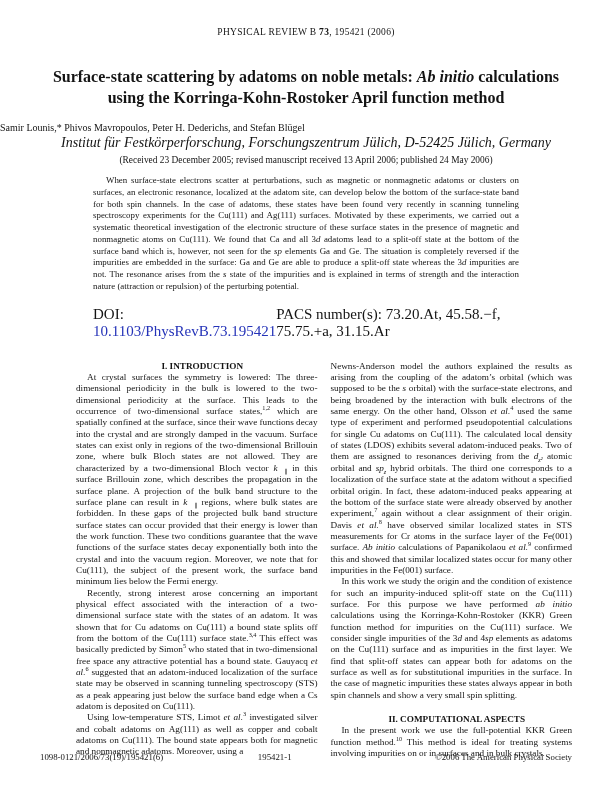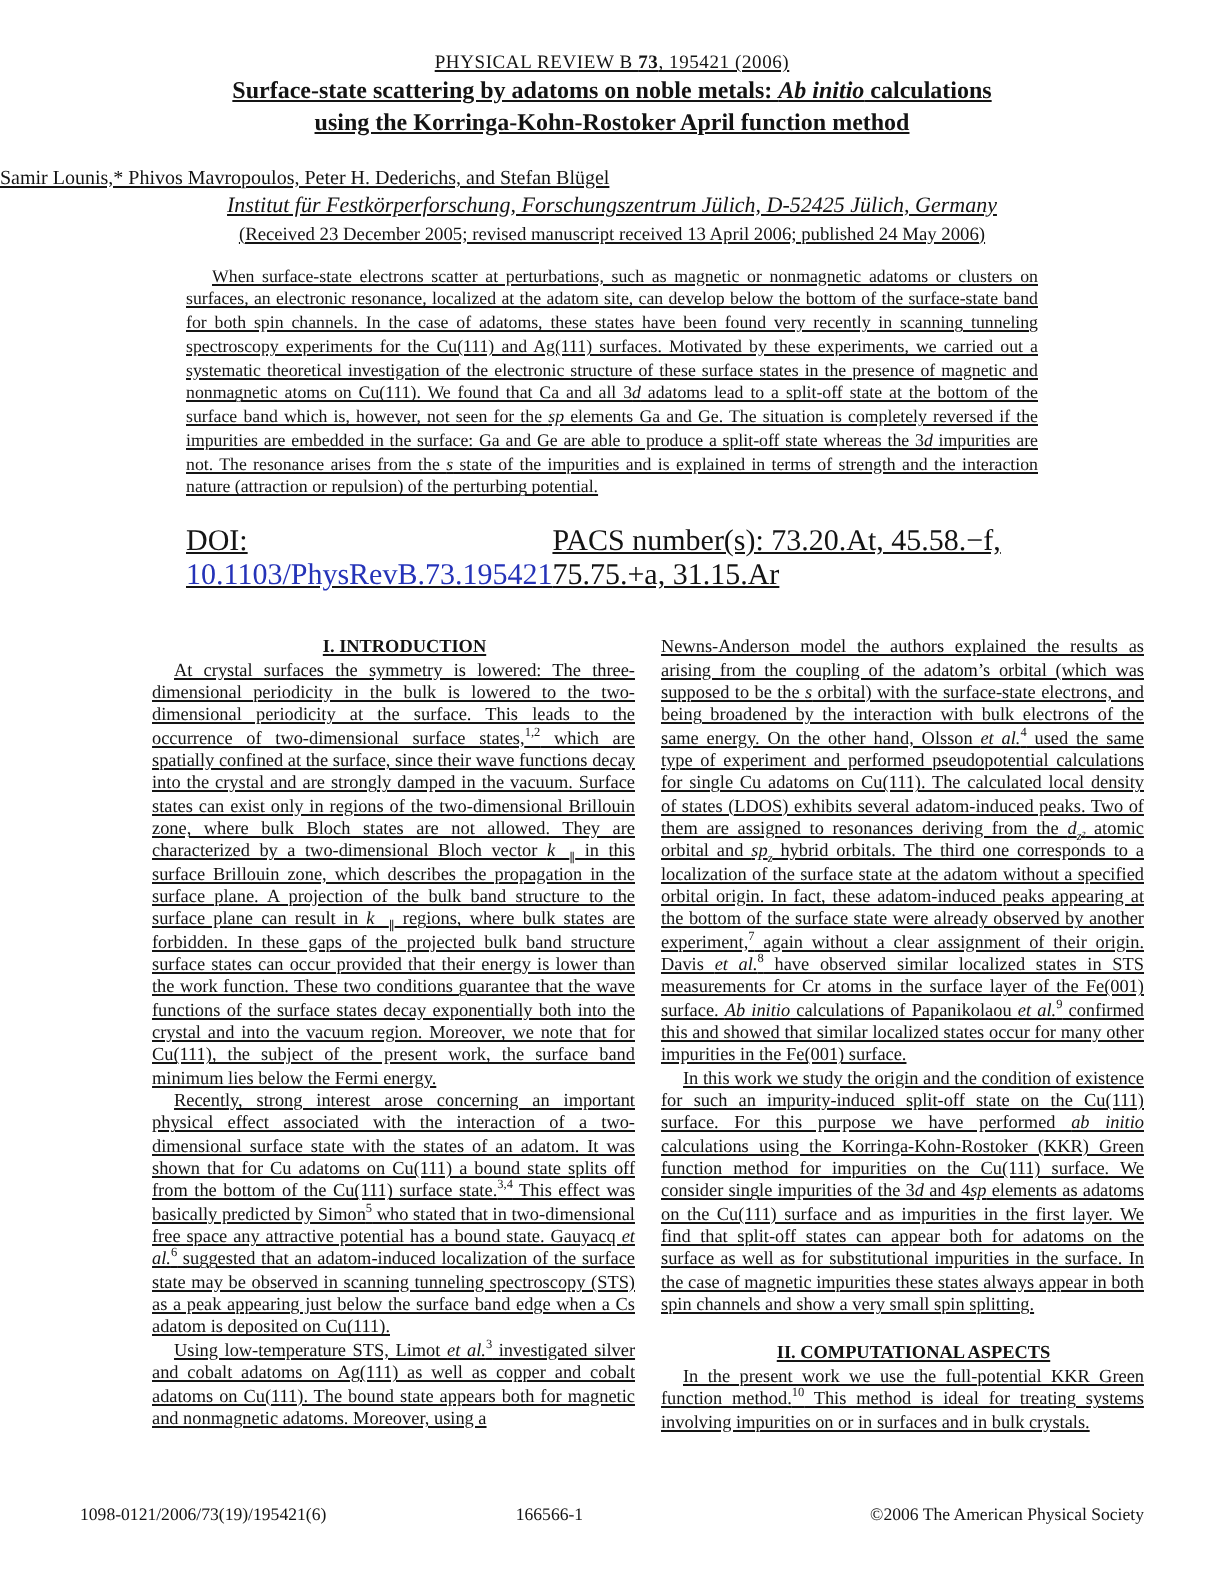--- a/index.html
+++ b/index.html
@@ -5,44 +5,43 @@
   html, body { margin: 0; padding: 0; background: #ffffff; }
   .page {
     position: relative;
     width: 612px;
     height: 792px;
     margin: 0 auto;
     background: #ffffff;
     font-family: "Liberation Serif", "DejaVu Serif", serif;
     color: #141414;
     overflow: hidden;
-    text-decoration: underline;
   }
   .journal-header {
     text-align: center;
     padding-top: 27px;
     font-size: 9.5px;
     letter-spacing: 0.3px;
   }
   .title-block {
     text-align: center;
     font-weight: bold;
-    font-size: 12px;
+    font-size: 16px;
     line-height: 1.32;
-    margin-top: 1px;
+    margin-top: 29px;
   }
   .authors-line {
     text-align: left;
     font-size: 10px;
     margin-top: 14px;
   }
   .affiliation-line {
     text-align: center;
     font-style: italic;
-    font-size: 11px;
+    font-size: 14px;
     margin-top: 2px;
   }
   .received-line {
     text-align: center;
     font-size: 9.4px;
     margin-top: 4px;
   }
   .abstract-block {
     width: 426px;
     margin: 10px auto 0 auto;
@@ -129,17 +128,17 @@
     <div class="col">
       <p class="noindent"><span>Newns-Anderson model the authors explained the results as arising from the coupling of the adatom’s orbital (which was supposed to be the </span><span style="font-style: italic;">s</span><span> orbital) with the surface-state electrons, and being broadened by the interaction with bulk electrons of the same energy. On the other hand, Olsson </span><span style="font-style: italic;">et al.</span><sup>4</sup><span> used the same type of experiment and performed pseudopotential calculations for single Cu adatoms on Cu(111). The calculated local density of states (LDOS) exhibits several adatom-induced peaks. Two of them are assigned to resonances deriving from the </span><span style="font-style: italic;">d</span><sub style="font-style: italic;">z²</sub><span> atomic orbital and </span><span style="font-style: italic;">sp</span><sub style="font-style: italic;">z</sub><span> hybrid orbitals. The third one corresponds to a localization of the surface state at the adatom without a specified orbital origin. In fact, these adatom-induced peaks appearing at the bottom of the surface state were already observed by another experiment,</span><sup>7</sup><span> again without a clear assignment of their origin. Davis </span><span style="font-style: italic;">et al.</span><sup>8</sup><span> have observed similar localized states in STS measurements for Cr atoms in the surface layer of the Fe(001) surface. </span><span style="font-style: italic;">Ab initio</span><span> calculations of Papanikolaou </span><span style="font-style: italic;">et al.</span><sup>9</sup><span> confirmed this and showed that similar localized states occur for many other impurities in the Fe(001) surface.</span></p>
       <p><span>In this work we study the origin and the condition of existence for such an impurity-induced split-off state on the Cu(111) surface. For this purpose we have performed </span><span style="font-style: italic;">ab initio</span><span> calculations using the Korringa-Kohn-Rostoker (KKR) Green function method for impurities on the Cu(111) surface. We consider single impurities of the 3</span><span style="font-style: italic;">d</span><span> and 4</span><span style="font-style: italic;">sp</span><span> elements as adatoms on the Cu(111) surface and as impurities in the first layer. We find that split-off states can appear both for adatoms on the surface as well as for substitutional impurities in the surface. In the case of magnetic impurities these states always appear in both spin channels and show a very small spin splitting.</span></p>
       <p class="section-heading mid">II. COMPUTATIONAL ASPECTS</p>
       <p><span>In the present work we use the full-potential KKR Green function method.</span><sup>10</sup><span> This method is ideal for treating systems involving impurities on or in surfaces and in bulk crystals.</span></p>
     </div>
   </div>
 
   <div class="page-footer">
     <span class="f-left">1098-0121/2006/73(19)/195421(6)</span>
-    <span class="f-center">166566-1</span>
+    <span class="f-center">195421-1</span>
     <span class="f-right">©2006 The American Physical Society</span>
   </div>
 
 </div>
 
 </body></html>

